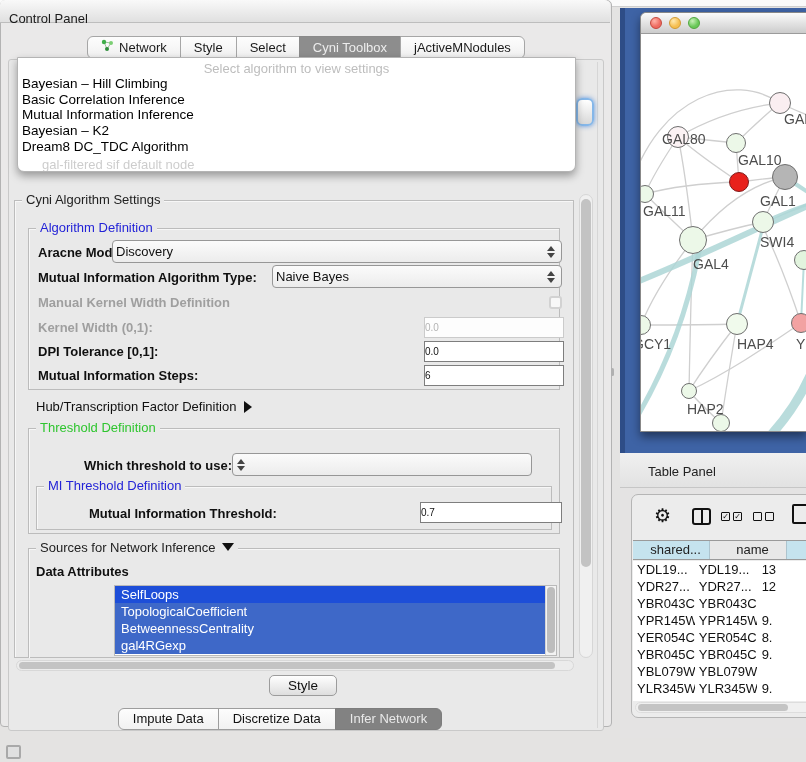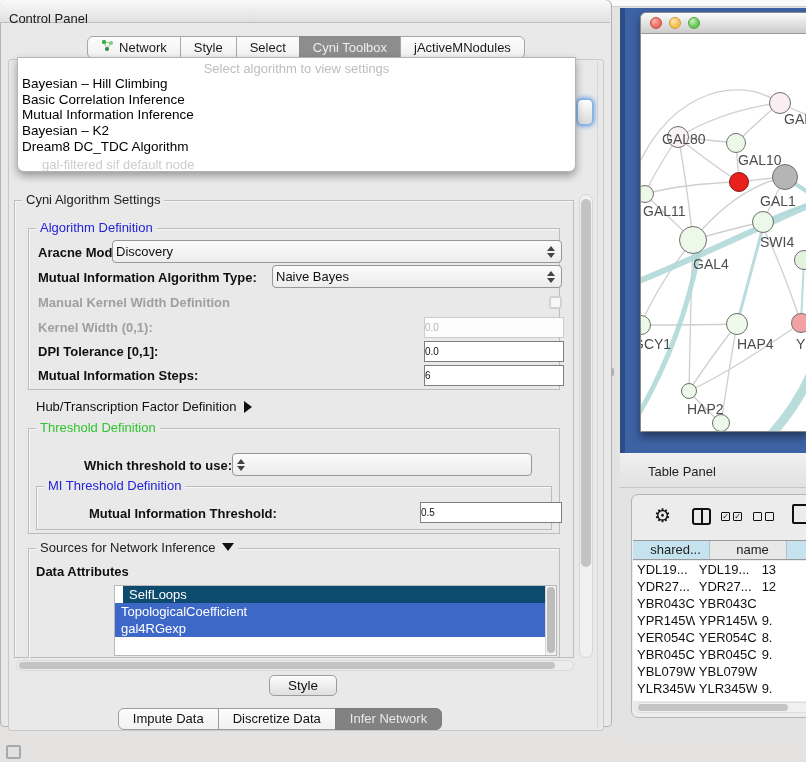--- a/index.html
+++ b/index.html
@@ -205,32 +205,33 @@
     <span class="combo-arrows">
         <span class="arr-up"></span>
         <span class="arr-dn"></span>
       </span>
   </div>
 
   <div class="abs group" style="left:36px; top:486px; width:516px; height:44px;"></div>
   <div class="abs group-title gt-blue" style="left:44px; top:479px;">MI Threshold Definition</div>
 
   <div class="abs row-label" style="left:46px; top:506px;margin-left:43px;">Mutual Information Threshold:</div>
-  <div class="abs field" style="left:420px; top:502px; width:142px;">0.5</div>
+  <div class="abs field" style="left:420px; top:502px; width:142px;">0.7</div>
 
   <div class="abs group" style="left:28px; top:548px; width:532px; height:110px; border-bottom:none;"></div>
   <div class="abs group-title" style="left:36px; top:541px; color:#222;">
     <span>Sources for Network Inference</span><span class="tri-down"></span>
   </div>
   <div class="abs row-label" style="left:36px; top:564px;">Data Attributes</div>
 
   <div class="abs" id="attr-list">
     <div id="attr-items">
-        <div class="attr-item" style="background: #0c4a6e; margin-left: 8px;">SelfLoops</div>
+        <div class="attr-item" style="background: #1d4ed8;">SelfLoops</div>
         <div class="attr-item" style="background: rgb(62, 104, 200);">TopologicalCoefficient</div>
+        <div class="attr-item" style="background: rgb(62, 104, 200);">BetweennessCentrality</div>
         <div class="attr-item" style="background: rgb(62, 104, 200);">gal4RGexp</div>
       </div>
     <div id="attr-vscroll">
         <div id="attr-vthumb"></div>
       </div>
   </div>
 
   <div class="abs" id="settings-vscroll">
       <div id="settings-vthumb"></div>
     </div>

